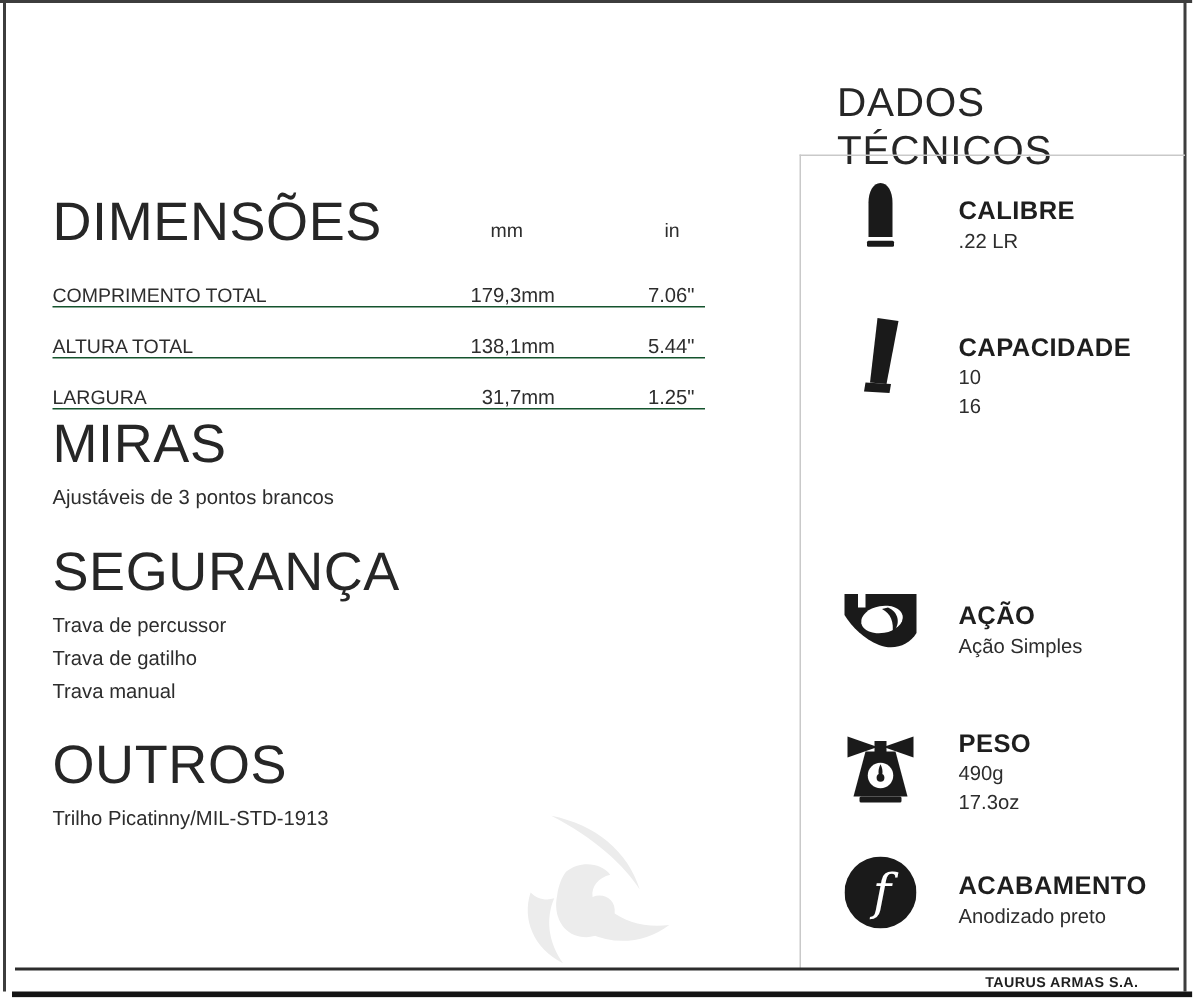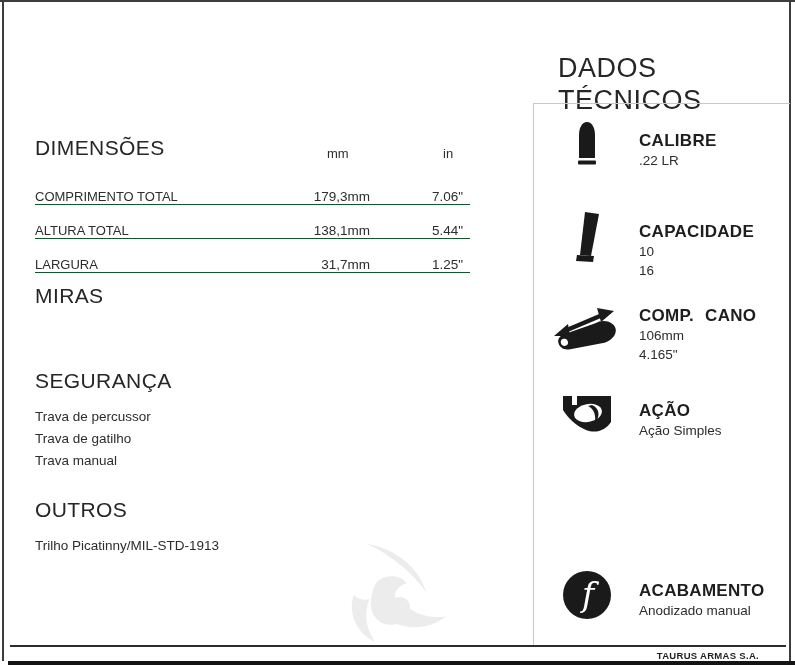--- a/index.html
+++ b/index.html
@@ -8,21 +8,21 @@
     font-family:"Liberation Sans","DejaVu Sans",sans-serif;color:#2a2a2a;
   }
   
   .edge-top{position:absolute;top:0;left:0;right:0;height:2px;background:#3d3d3d;}
   .edge-left{position:absolute;top:0;bottom:4px;left:2px;width:2px;background:#3d3d3d;}
   .edge-right{position:absolute;top:0;bottom:4px;left:789px;width:2px;background:#3d3d3d;}
   .bottom-strip{position:absolute;left:8px;right:0;bottom:0;height:4px;background:#141414;}
   .footer-rule{position:absolute;left:10px;top:645px;width:776px;height:2px;background:#2c2c2c;}
   .footer-brand{position:absolute;top:650px;right:36px;font-size:9.5px;font-weight:bold;letter-spacing:.3px;color:#1f1f1f;}
 
-  h1.sec{font-size:21px;font-weight:400;letter-spacing:.4px;color:#262626;margin:0;line-height:30px;}
+  h1.sec{font-size:36px;font-weight:400;letter-spacing:.4px;color:#262626;margin:0;line-height:30px;}
   .sec-body{margin-top:10px;font-size:13.5px;line-height:22px;color:#2d2d2d;}
 
   
   .dims{position:absolute;left:35px;top:133px;width:435px;}
   .dims .col-h{position:absolute;top:13px;font-size:13px;color:#2d2d2d;}
   .dims .col-mm{left:292px;}
   .dims .col-in{left:408px;}
   .dim-rows{margin-top:8px;}
   .dim-row{display:grid;grid-template-columns:1fr 100px 100px;align-items:end;
            height:27px;padding-top:6px;box-sizing:content-box;
@@ -108,20 +108,23 @@
       <div class="dim-row">
         <span class="c-label">LARGURA</span>
         <span class="c-mm">31,7mm</span>
         <span class="c-in">1.25"</span>
       </div>
     </div>
   </section>
 
   <section class="miras">
     <h1 class="sec">MIRAS</h1>
+    <div class="sec-body">
+      <div>Ajustáveis de 3 pontos brancos</div>
+    </div>
   </section>
 
   <section class="seguranca">
     <h1 class="sec">SEGURANÇA</h1>
     <div class="sec-body">
       <div>Trava de percussor</div>
       <div>Trava de gatilho</div>
       <div>Trava manual</div>
     </div>
   </section>
@@ -157,67 +160,68 @@
           <polygon fill="#1a1a1a" points="5,44 22,45 21,51 4,50"></polygon>
         </svg>
       </div>
       <div class="spec-text">
         <div class="spec-label">CAPACIDADE</div>
         <div class="spec-val">10</div>
         <div class="spec-val">16</div>
       </div>
     </div>
 
-    <div class="spec-item item-3">
-      <div class="spec-icon">
-        <svg width="66" height="48" viewBox="0 0 66 48">
-          <g fill="#1a1a1a">
-            <line x1="13" y1="26" x2="46" y2="12" stroke="#1a1a1a" stroke-width="4.5"></line>
-            <polygon points="43,4 60,7 47,18"></polygon>
-            <polygon points="14,20 0,32 16,32"></polygon>
-            <g transform="rotate(-14 32 34)">
-              <path d="M44,22 C54,19 63,25 63,32 C63,39 54,44 46,43 L14,41 C8,41 4,37 4,32 C4,28 8,25 13,25 Z"></path>
-              <circle cx="10" cy="33" r="3.6" fill="#ffffff"></circle>
-            </g>
-          </g>
-        </svg>
-      </div>
-      <div class="spec-text">
-        <div class="spec-label">COMP. CANO</div>
-        <div class="spec-val">106mm</div>
-        <div class="spec-val">4.165"</div>
-      </div>
-    </div>
 
     <div class="spec-item item-4">
       <div class="spec-icon">
         <svg width="50" height="42" viewBox="0 0 50 42">
           <path fill="#1a1a1a" d="M1,0 H49 V26 C44,34 34,38 24,34 C14,30 6,22 1,14 Z"></path>
           <rect fill="#ffffff" x="10" y="0" width="5" height="9"></rect>
           <ellipse fill="#ffffff" cx="26" cy="17" rx="14" ry="9" transform="rotate(-10 26 17)"></ellipse>
           <path fill="#1a1a1a" d="M30,9 C37,12 39,20 33,26 C34,19 32,13 26,10 Z"></path>
         </svg>
       </div>
       <div class="spec-text">
         <div class="spec-label">AÇÃO</div>
         <div class="spec-val">Ação Simples</div>
       </div>
     </div>
 
+    <div class="spec-item item-5">
+      <div class="spec-icon">
+        <svg width="46" height="48" viewBox="0 0 46 48">
+          <g fill="#1a1a1a">
+            <polygon points="1,3 21,10 1,17"></polygon>
+            <polygon points="45,3 25,10 45,17"></polygon>
+            <rect x="19" y="6" width="8" height="8"></rect>
+            <polygon points="13,13 33,13 41,43 5,43"></polygon>
+            <rect x="9" y="43" width="28" height="4" rx="1"></rect>
+          </g>
+          <circle cx="23" cy="29" r="8.5" fill="#ffffff"></circle>
+          <path fill="#1a1a1a" d="M23,21.5 C24.8,25 24.8,29 23,30.5 C21.2,29 21.2,25 23,21.5 Z"></path>
+          <circle cx="23" cy="30.5" r="2.6" fill="#1a1a1a"></circle>
+        </svg>
+      </div>
+      <div class="spec-text">
+        <div class="spec-label">PESO</div>
+        <div class="spec-val">490g</div>
+        <div class="spec-val">17.3oz</div>
+      </div>
+    </div>
 
     <div class="spec-item item-6">
       <div class="spec-icon">
         <svg width="48" height="48" viewBox="0 0 48 48">
           <circle cx="24" cy="24" r="24" fill="#1a1a1a"></circle>
           <text x="25" y="35" text-anchor="middle" font-family="DejaVu Serif, serif" font-style="italic" font-size="33" fill="#ffffff">f</text>
         </svg>
       </div>
       <div class="spec-text">
         <div class="spec-label">ACABAMENTO</div>
-        <div class="spec-val">Anodizado manual</div>
+        <div class="spec-val">Anodizado preto</div>
       </div>
     </div>
 
   </div>
 
   <div class="footer-rule"></div>
   <div class="footer-brand">TAURUS ARMAS S.A.</div>
   <div class="bottom-strip"></div>
 
 </div>

